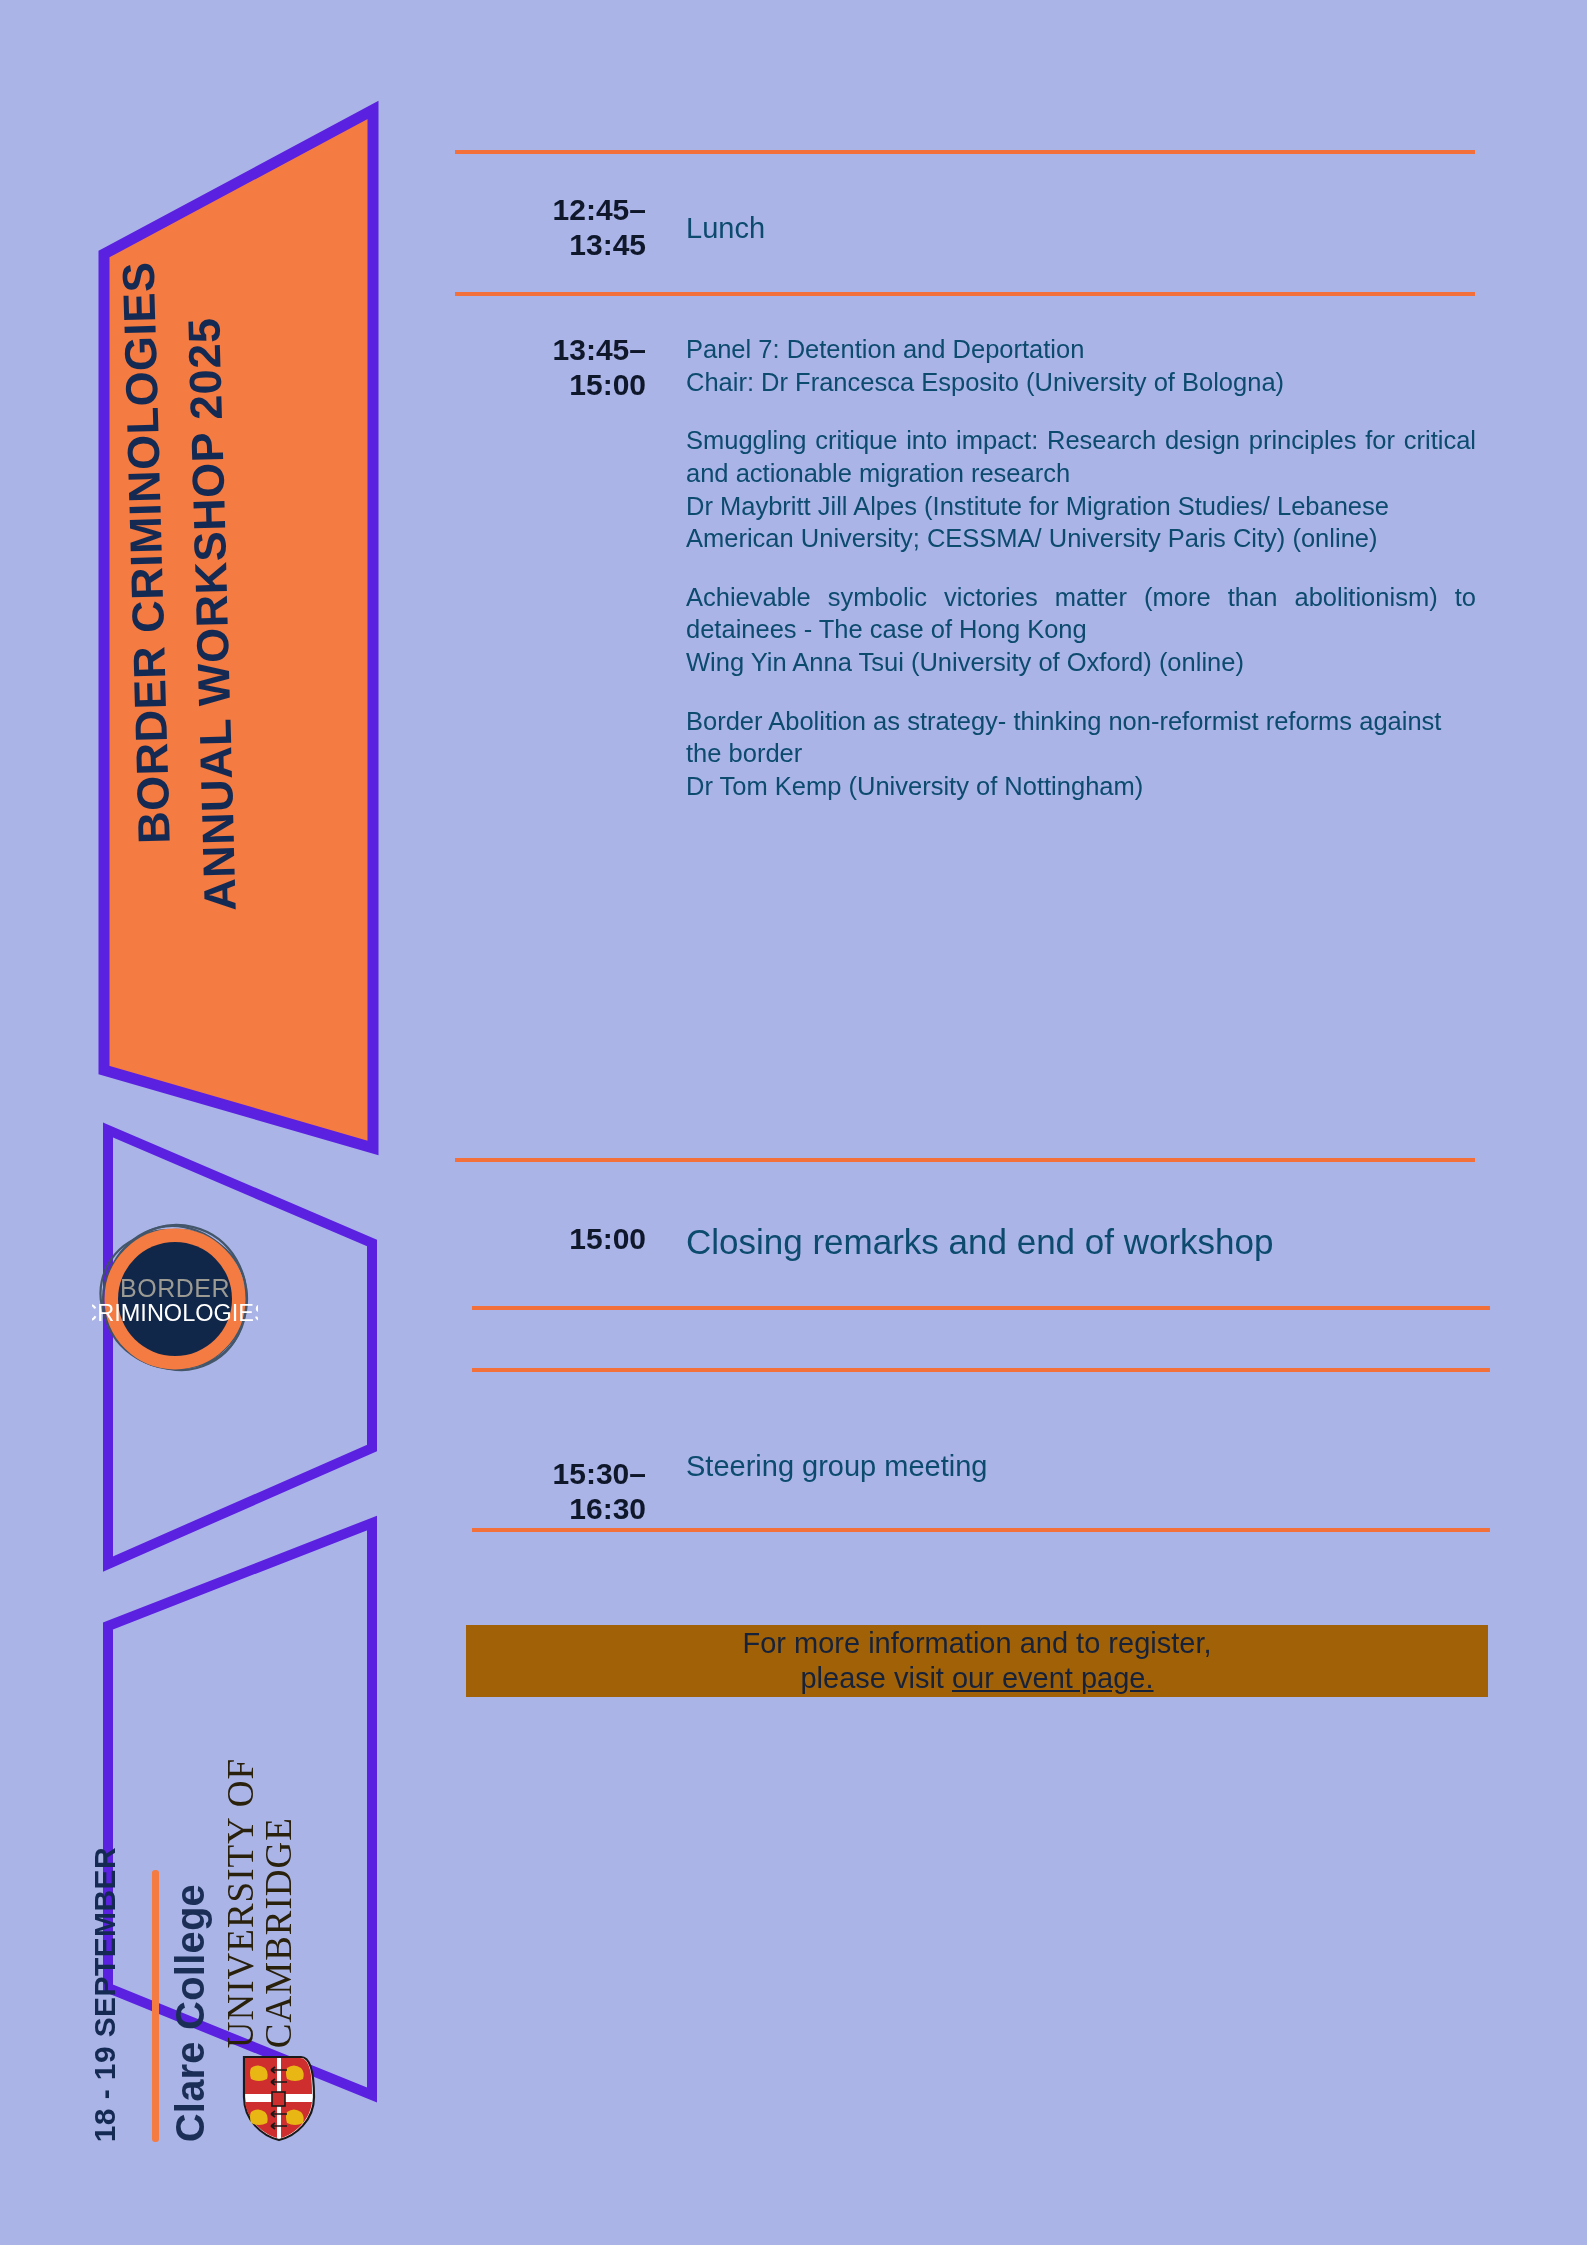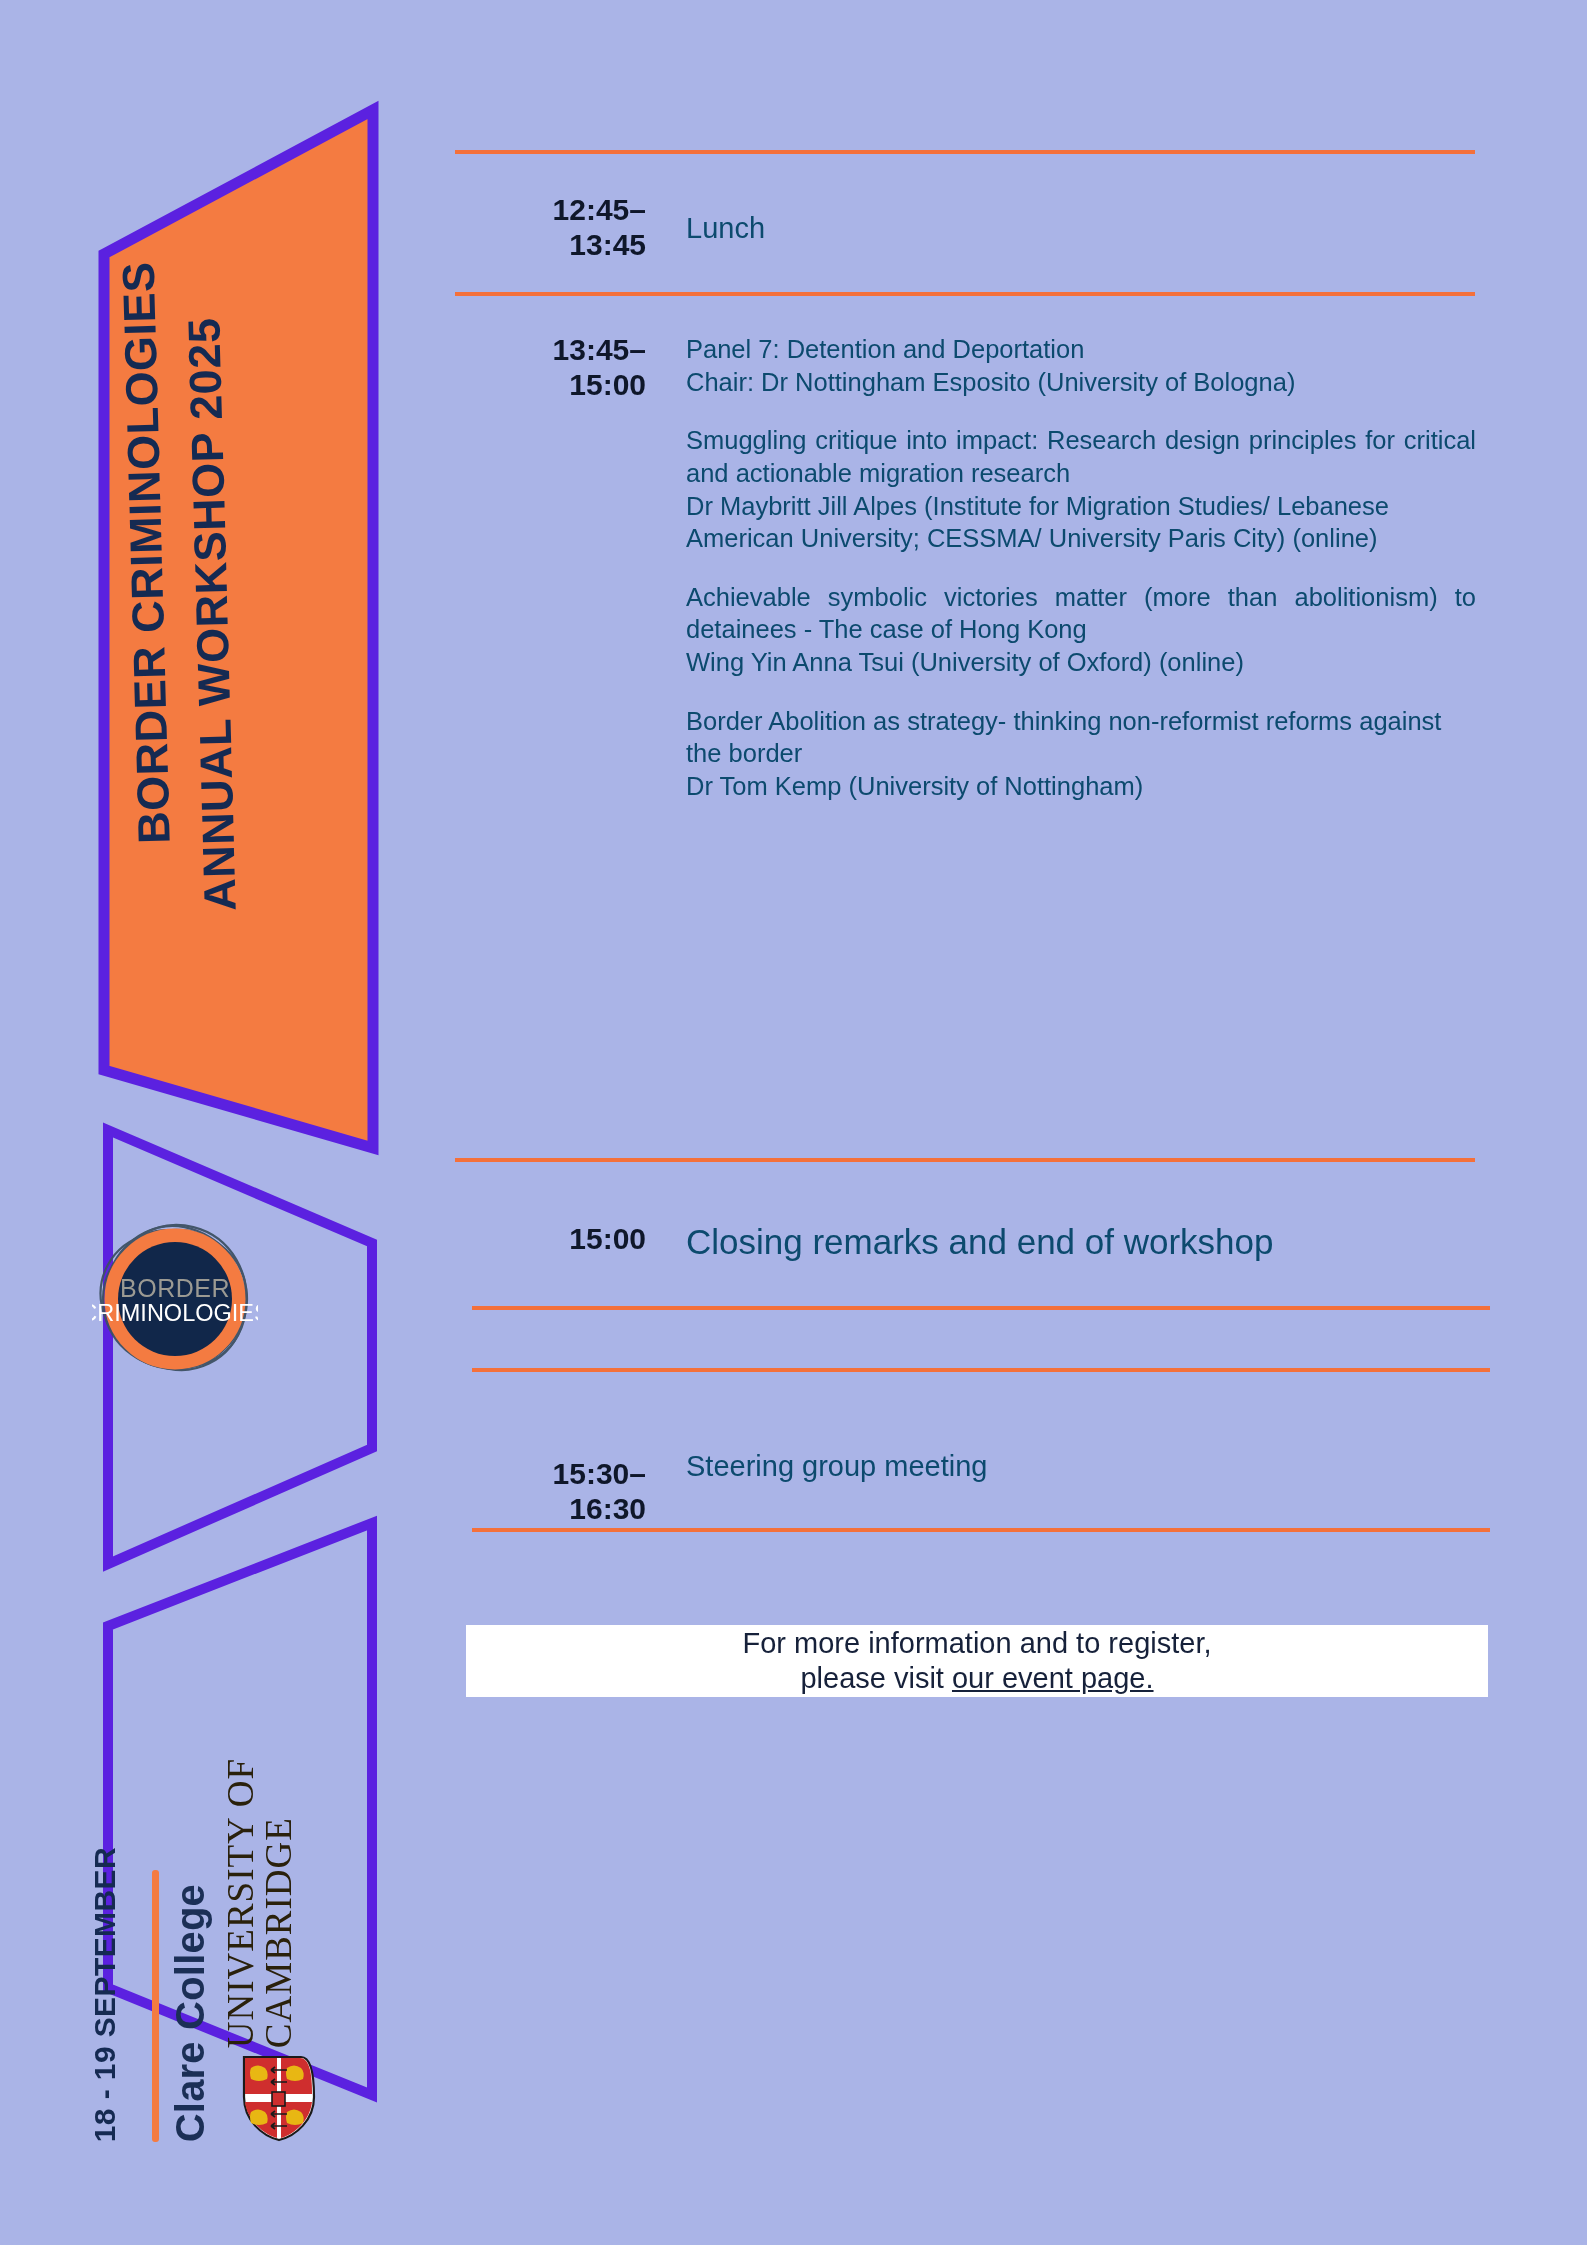--- a/index.html
+++ b/index.html
@@ -74,21 +74,21 @@
     font-weight:normal;font-size:25.5px;color:#0c4a6e;line-height:1.28;
   }
   .b-reg{
     font-size:25.5px;color:#0c4a6e;line-height:1.28;text-align:justify;
   }
   .b-reg.nojust{text-align:left;}
   .gap{height:26px;}
 
   .cta{
     position:absolute;left:466px;top:1625px;width:1022px;height:72px;
-    background:#ffffff;display:flex;flex-direction:column;
+    background:#a16207;display:flex;flex-direction:column;
     align-items:center;justify-content:center;
     font-size:29px;color:#16213a;line-height:1.22;text-align:center;
   }
   .cta u{text-decoration:underline;text-underline-offset:2px;}
 </style>
 </head>
 <body>
 
 <div class="stage">
 
@@ -165,21 +165,21 @@
       </div>
     </div>
 
     <div class="rule" style="left:455px;top:292px;width:1020px;"></div>
 
     <div class="row">
       <div class="time" style="left:466px;top:333px;">13:45–
 15:00</div>
       <div class="body" style="top:333px;">
         <div class="b-bold">Panel 7: Detention and Deportation</div>
-        <div class="b-bold">Chair: Dr Nottingham Esposito (University of Bologna)</div>
+        <div class="b-bold">Chair: Dr Francesca Esposito (University of Bologna)</div>
         <div class="gap"></div>
 
         <div class="b-reg">Smuggling critique into impact: Research design principles for critical and actionable migration research</div>
         <div class="b-bold">Dr Maybritt Jill Alpes (Institute for Migration Studies/ Lebanese American University; CESSMA/ University Paris City) (online)</div>
         <div class="gap"></div>
 
         <div class="b-reg">Achievable symbolic victories matter (more than abolitionism) to detainees - The case of Hong Kong</div>
         <div class="b-bold">Wing Yin Anna Tsui (University of Oxford) (online)</div>
         <div class="gap"></div>
 

